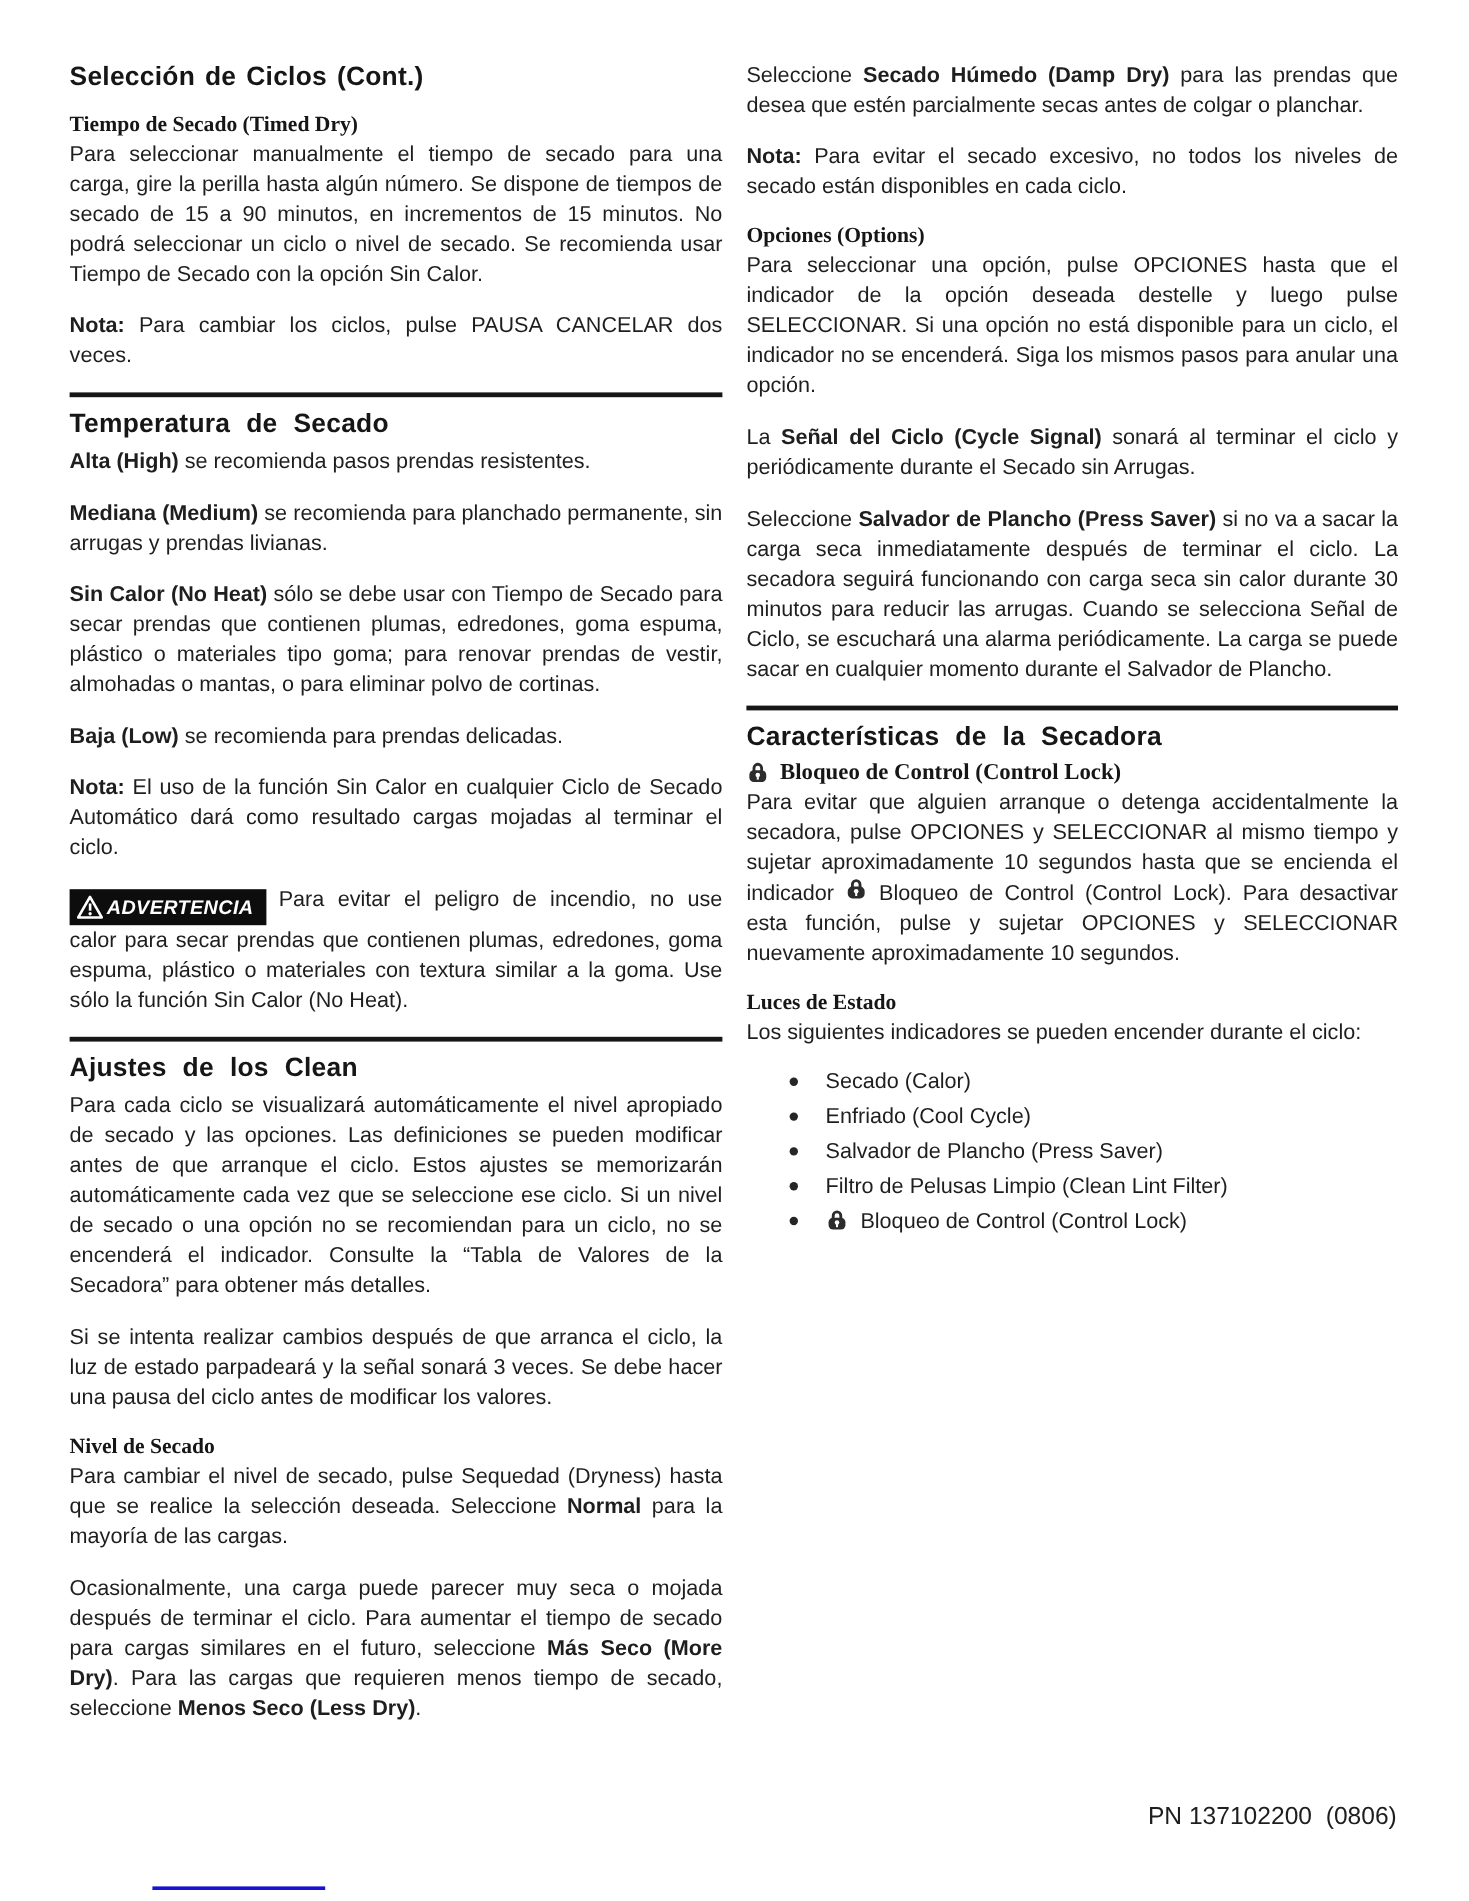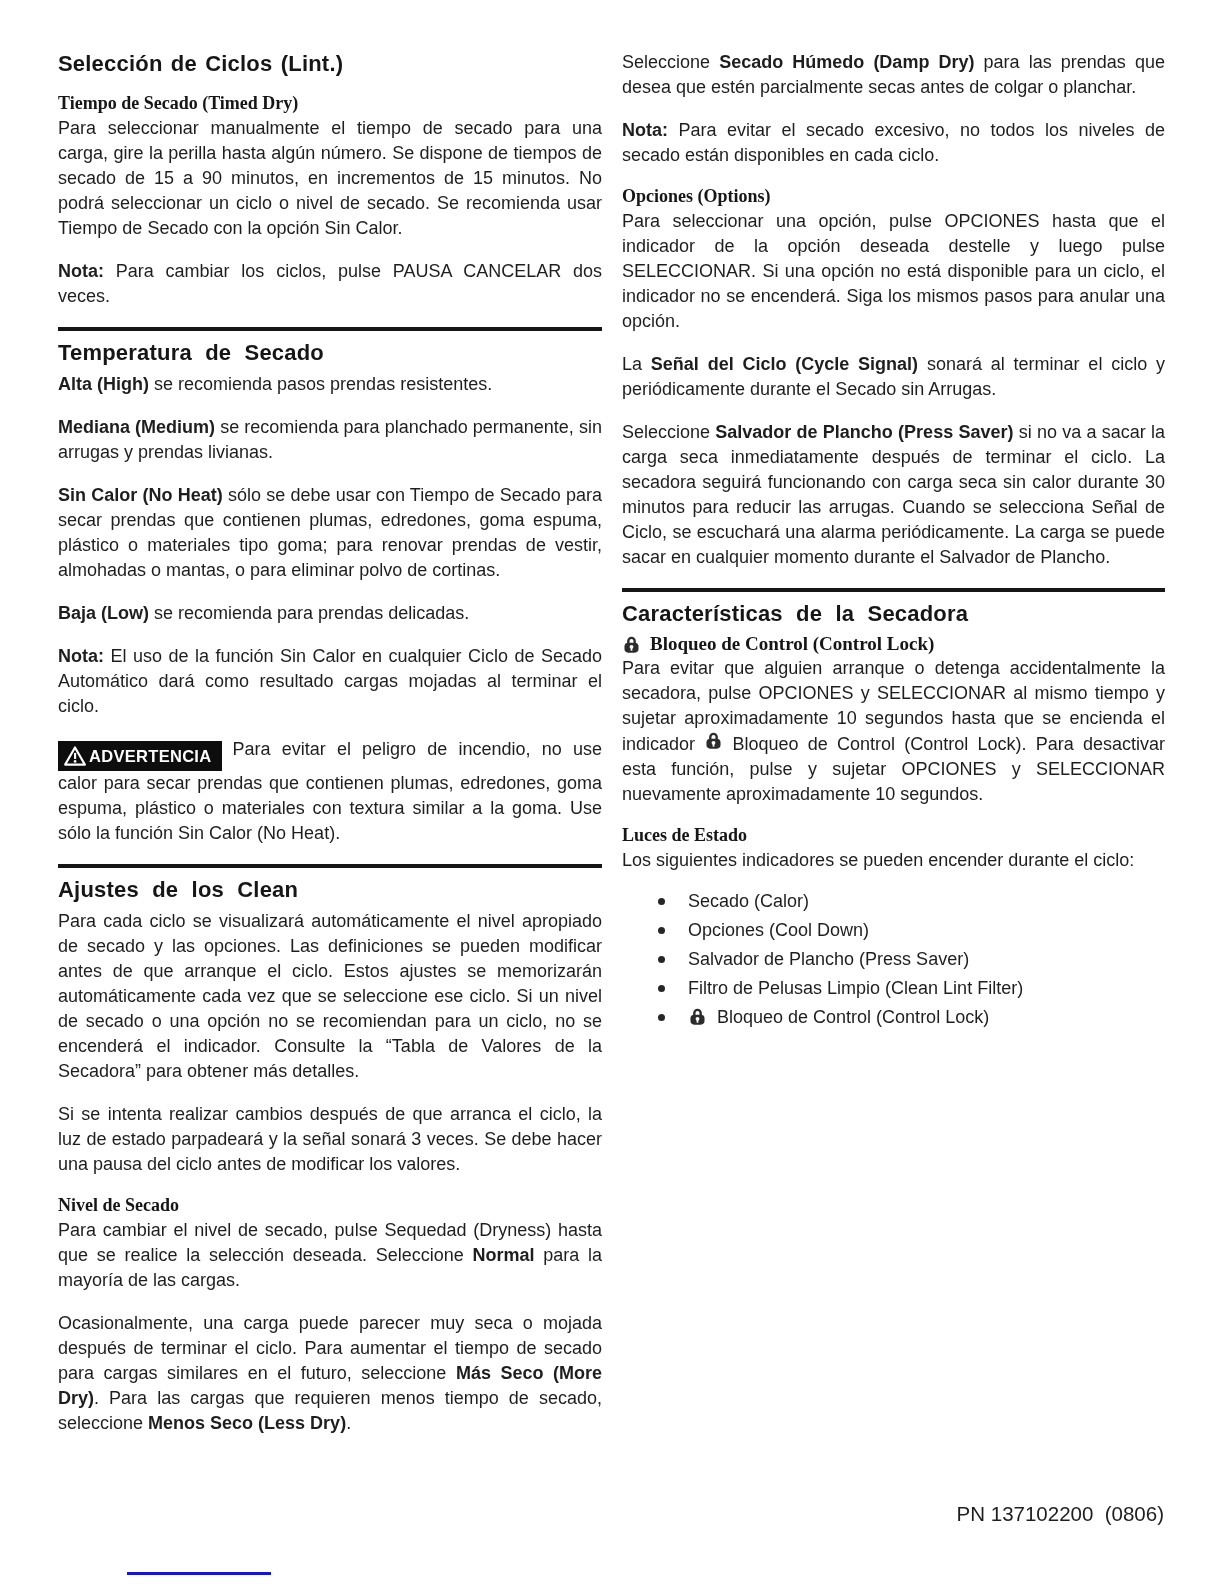--- a/index.html
+++ b/index.html
@@ -39,20 +39,21 @@
   .b { font-weight:bold; }
 
   .rule { height:4px; background:#161616; margin:2px 0 8px 0; }
 
   .badge {
     display:inline-block; background:#0d0d0d; color:#ffffff;
     font-weight:bold; font-size:16.5px; line-height:1;
     padding:5px 11px 5px 6px; margin-right:10px;
     vertical-align:-7px; letter-spacing:0.3px;
     text-align:left;
+    font-style:italic;
   }
   .badge svg { vertical-align:-4px; margin-right:3px; }
 
   ul { list-style:none; margin:14px 0 0 0; }
   li {
     position:relative; padding-left:66px;
     font-size:18px; line-height:29px;
   }
   .dot {
     position:absolute; left:36px; top:11px;
@@ -68,21 +69,21 @@
   .blue-line {
     position:absolute; left:127px; top:1572px;
     width:144px; height:3px; background:#1712d4;
   }
 </style>
 </head>
 <body>
 
 <div class="page">
   <div class="col" id="col-left">
-      <h1 class="top">Selección de Ciclos (Lint.)</h1>
+      <h1 class="top">Selección de Ciclos (Cont.)</h1>
       <h3><span>Tiempo de Secado (Timed Dry)</span></h3>
       <p><span>Para seleccionar manualmente el tiempo de secado para una carga, gire la perilla hasta algún número. Se dispone de tiempos de secado de 15 a 90 minutos, en incrementos de 15 minutos. No podrá seleccionar un ciclo o nivel de secado. Se recomienda usar Tiempo de Secado con la opción Sin Calor.</span></p>
       <p><span class="b">Nota: </span><span>Para cambiar los ciclos, pulse PAUSA CANCELAR dos veces.</span></p>
       <div class="rule"></div>
       <h1>Temperatura de Secado</h1>
       <p><span class="b">Alta (High) </span><span>se recomienda pasos prendas resistentes.</span></p>
       <p><span class="b">Mediana (Medium) </span><span>se recomienda para planchado permanente, sin arrugas y prendas livianas.</span></p>
       <p><span class="b">Sin Calor (No Heat) </span><span>sólo se debe usar con Tiempo de Secado para secar prendas que contienen plumas, edredones, goma espuma, plástico o materiales tipo goma; para renovar prendas de vestir, almohadas o mantas, o  para eliminar polvo de cortinas.</span></p>
       <p><span class="b">Baja (Low) </span><span>se recomienda para prendas delicadas.</span></p>
       <p><span class="b">Nota: </span><span>El uso de la función Sin Calor en cualquier Ciclo de Secado Automático dará como resultado  cargas mojadas al terminar el ciclo.</span></p>
@@ -117,21 +118,21 @@
       <p><span>Para evitar que alguien arranque o detenga accidentalmente la secadora, pulse OPCIONES y SELECCIONAR al mismo tiempo y sujetar aproximadamente 10 segundos hasta que se encienda el indicador </span><svg viewBox="0 0 20 20" width="19" height="19" aria-hidden="true">
           <path d="M10 1.8a4.6 4.6 0 0 0-4.6 4.6V9h2.5V6.4a2.1 2.1 0 1 1 4.2 0V9h2.5V6.4A4.6 4.6 0 0 0 10 1.8Z" fill="#2c2c2c"></path>
           <rect x="2.6" y="8.2" width="14.8" height="10.4" rx="4" fill="#2c2c2c"></rect>
           <circle cx="10" cy="12.4" r="2" fill="#ffffff"></circle>
           <rect x="9.1" y="13.2" width="1.8" height="3.3" fill="#ffffff"></rect>
         </svg><span> Bloqueo de Control (Control Lock). Para desactivar esta función, pulse y sujetar OPCIONES y SELECCIONAR nuevamente aproximadamente 10 segundos.</span></p>
       <h3><span>Luces de Estado</span></h3>
       <p class="mb0"><span>Los siguientes indicadores se pueden encender durante el ciclo:</span></p>
       <ul>
         <li><span class="dot"></span><span>Secado (Calor)</span></li>
-        <li><span class="dot"></span><span>Opciones (Cool Down)</span></li>
+        <li><span class="dot"></span><span>Enfriado (Cool Cycle)</span></li>
         <li><span class="dot"></span><span>Salvador de Plancho (Press Saver)</span></li>
         <li><span class="dot"></span><span>Filtro de Pelusas Limpio (Clean Lint Filter)</span></li>
         <li><span class="dot"></span><svg viewBox="0 0 20 20" width="19" height="19" aria-hidden="true">
             <path d="M10 1.8a4.6 4.6 0 0 0-4.6 4.6V9h2.5V6.4a2.1 2.1 0 1 1 4.2 0V9h2.5V6.4A4.6 4.6 0 0 0 10 1.8Z" fill="#2c2c2c"></path>
             <rect x="2.6" y="8.2" width="14.8" height="10.4" rx="4" fill="#2c2c2c"></rect>
             <circle cx="10" cy="12.4" r="2" fill="#ffffff"></circle>
             <rect x="9.1" y="13.2" width="1.8" height="3.3" fill="#ffffff"></rect>
           </svg><span> Bloqueo de Control (Control Lock)</span></li>
       </ul>
     </div>

